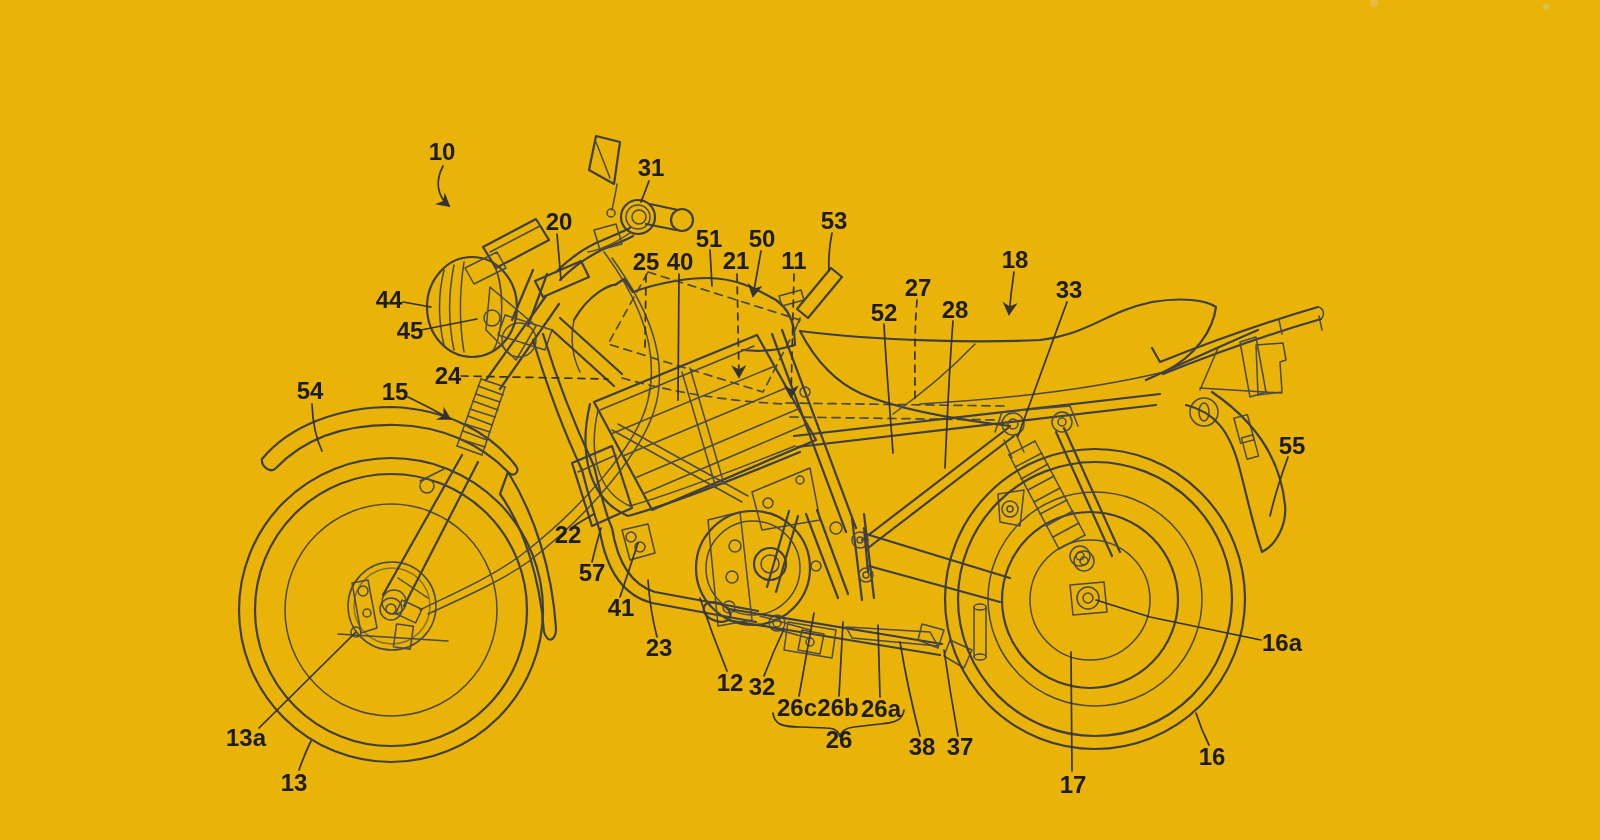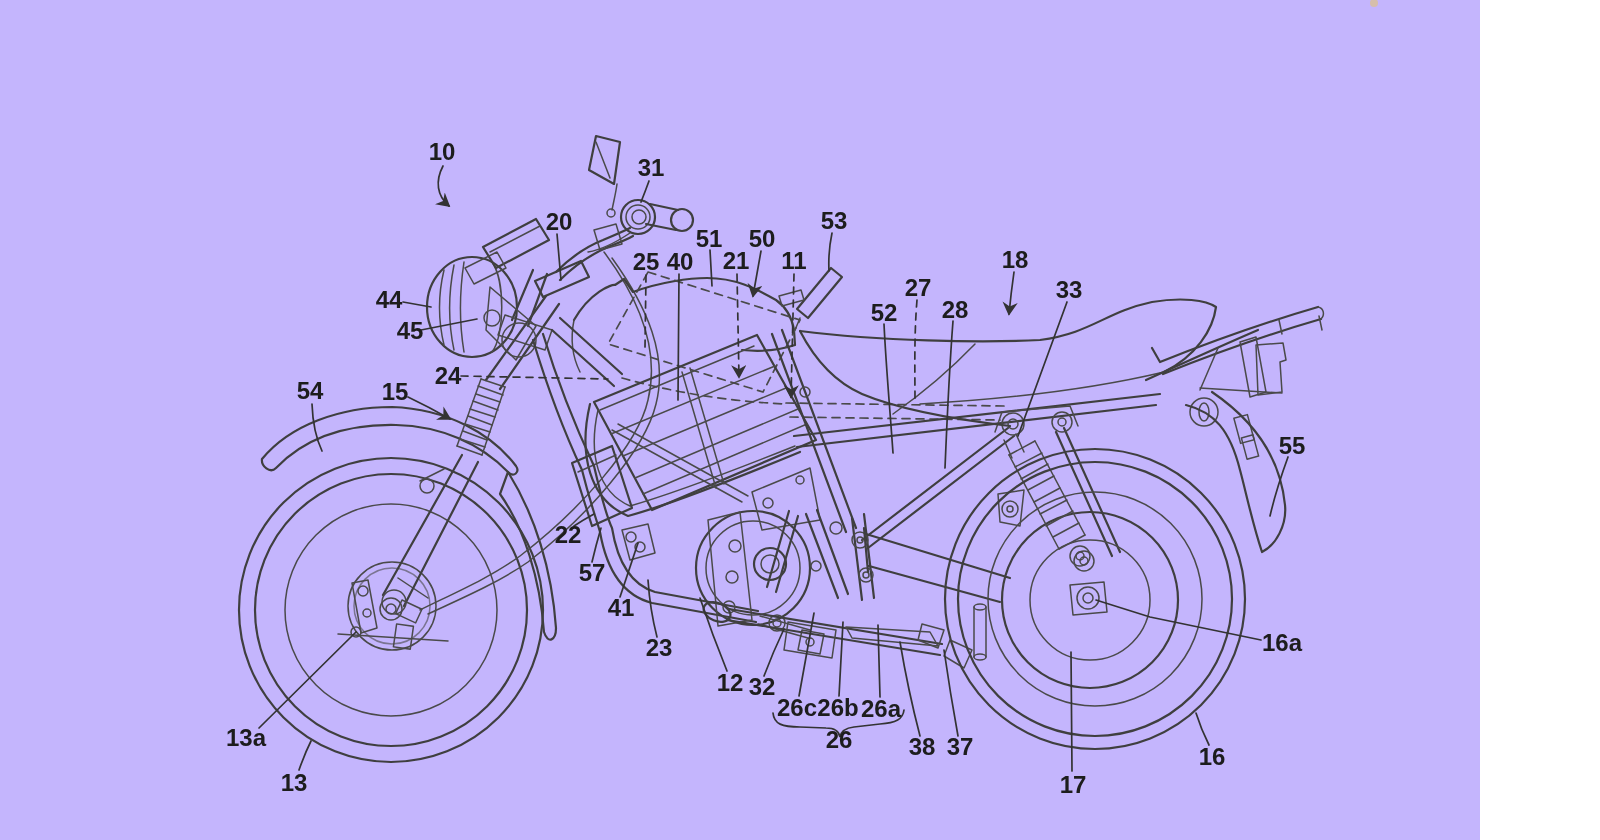--- a/index.html
+++ b/index.html
@@ -1,16 +1,16 @@
 <!DOCTYPE html>
 <html><head>
 <meta charset="utf-8">
 <style>
   html,body{margin:0;padding:0;background:#ffffff;}
-  .stage{position:relative;width:1480px;height:840px;background:#c4b5fd;overflow:hidden;
+  .stage{position:relative;width:1600px;height:840px;background:#eab308;overflow:hidden;
          font-family:"Liberation Sans", sans-serif;}
   svg{position:absolute;left:0;top:0;}
   .ln  {fill:none;stroke:#3f3f3f;stroke-width:2.2;stroke-linecap:round;stroke-linejoin:round;}
   .lnt {fill:none;stroke:#4a4a4a;stroke-width:1.5;stroke-linecap:round;stroke-linejoin:round;}
   .dsh {fill:none;stroke:#4a4a4a;stroke-width:1.7;stroke-dasharray:8 6;stroke-linecap:round;}
   .ldr {fill:none;stroke:#333333;stroke-width:1.7;stroke-linecap:round;}
   .ldrd{fill:none;stroke:#333333;stroke-width:1.7;stroke-dasharray:7 6;stroke-linecap:round;}
   .ref {font-family:"Liberation Sans", sans-serif;font-size:24px;font-weight:700;fill:#1d1d1d;}
 </style>
 </head>

